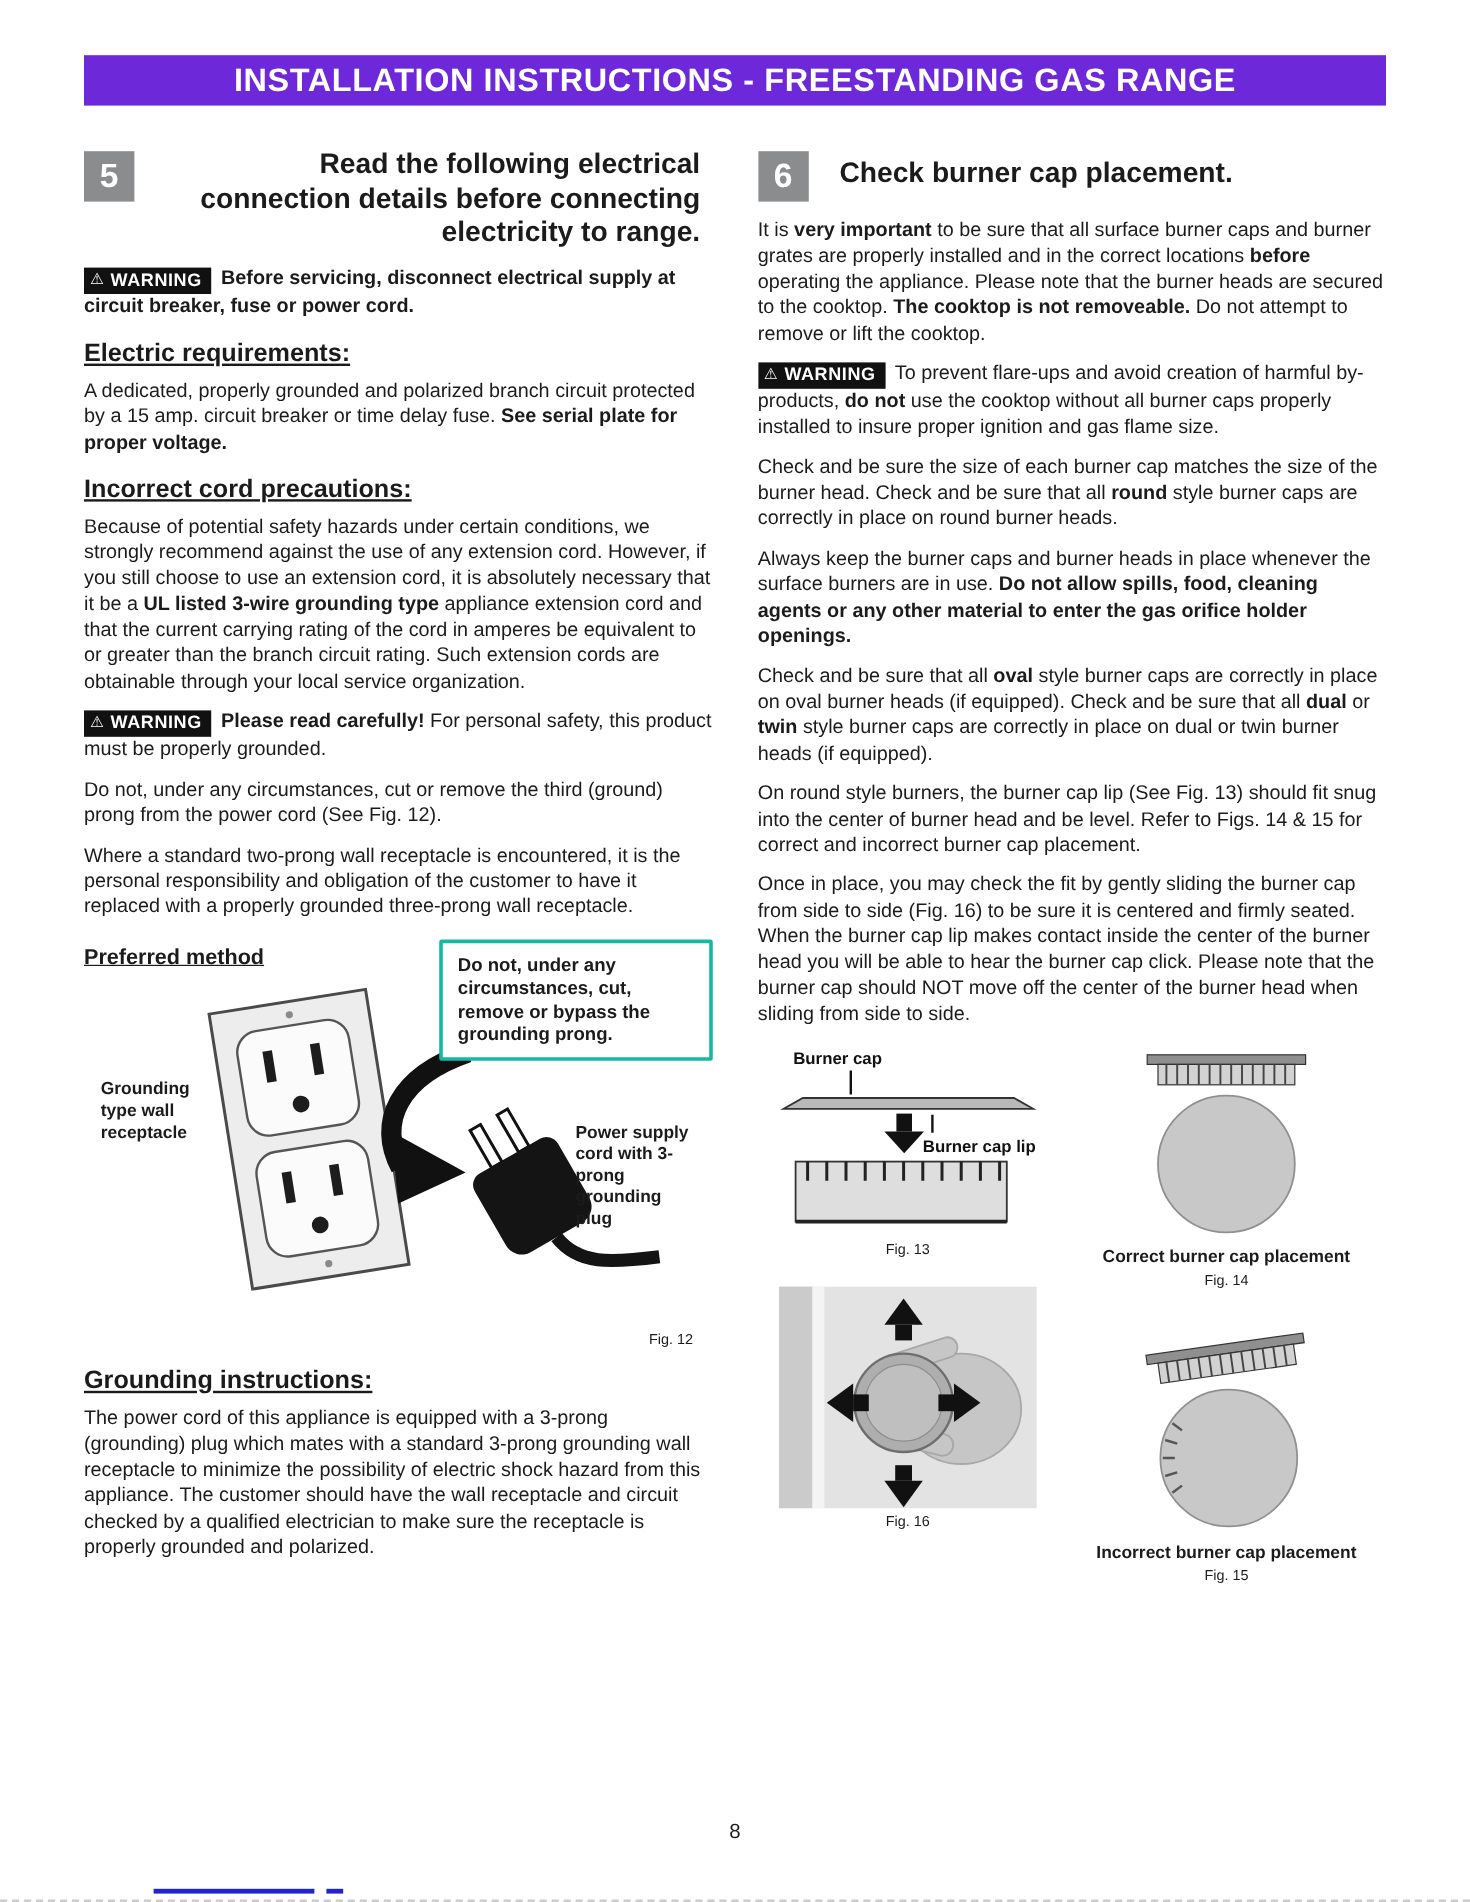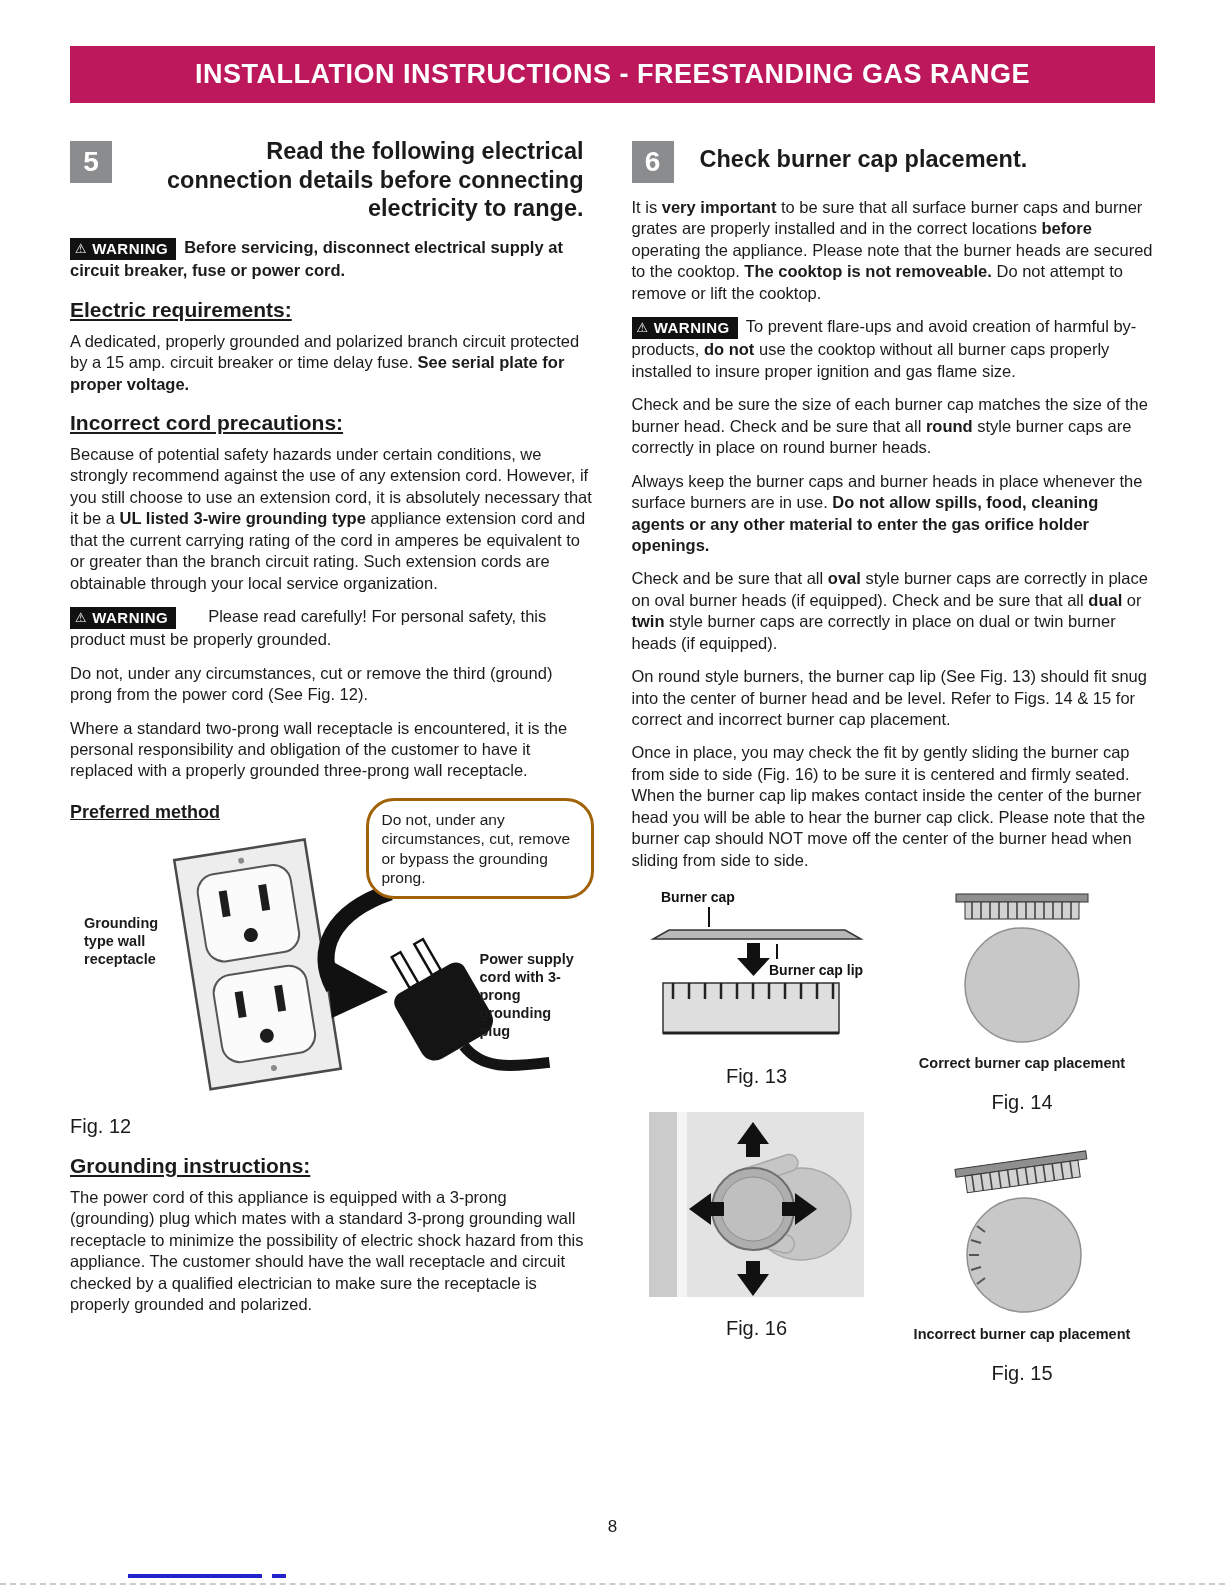--- a/index.html
+++ b/index.html
@@ -1,21 +1,21 @@
 <!DOCTYPE html>
 <html><head>
 <meta charset="utf-8">
 <style>
   * { margin:0; padding:0; box-sizing:border-box; }
   html,body { background:#ffffff; }
   body { font-family:"Liberation Sans", sans-serif; color:#1b1b1b; }
   .page { position:relative; width:1225px; height:1585px; background:#fff; overflow:hidden; }
   .page::after { content:""; position:absolute; left:0; right:0; bottom:0; border-bottom:2px dashed #cccccc; }
 
-  .header-bar { margin:46px 70px 0; height:57px; background:#be185d;
+  .header-bar { margin:46px 70px 0; height:42px; background:#6d28d9;
     display:flex; align-items:center; justify-content:center;
     color:#ffffff; font-size:27px; font-weight:bold; letter-spacing:0.5px; }
 
   .columns { display:flex; gap:38px; padding:0 70px; margin-top:34px; }
   .col { flex:1; min-width:0; }
 
   .step-header { display:flex; gap:26px; align-items:flex-start; margin-bottom:14px; }
   .step-num { flex:0 0 42px; width:42px; height:42px; background:#8a8c8e; color:#fff;
     font-size:28px; font-weight:bold; display:flex; align-items:center; justify-content:center; margin-top:4px; }
   .step-title { font-size:23.5px; font-weight:bold; line-height:1.22; padding-right:10px;text-align:right; }
@@ -26,27 +26,27 @@
 
   .warn-badge { display:inline-flex; align-items:center; gap:5px; background:#111111; color:#ffffff;
     font-weight:bold; font-size:15px; letter-spacing:0.5px; padding:1px 8px 2px 5px; margin-right:8px;
     vertical-align:baseline; }
   .warn-icon { font-family:"DejaVu Sans", sans-serif; font-size:13px; line-height:1; }
 
   
   .fig12 { position:relative; height:336px; margin-top:20px; }
   .fig12-svg { position:absolute; left:0; top:0; width:523px; height:336px; }
   .pm-label { position:absolute; left:0; top:0; font-size:18px; font-weight:bold; text-decoration:underline; }
-  .callout { position:absolute; right:0; top:-4px; width:228px; border:3px solid #a16207; border-radius:28px;
-    padding:9px 13px; font-weight:normal; font-size:15.5px; line-height:1.25; background:#fff; }
+  .callout { position:absolute; right:0; top:-4px; width:228px; border:3px solid #14b8a6; border-radius:2px;
+    padding:9px 13px; font-weight:bold; font-size:15.5px; line-height:1.25; background:#fff; }
   .lbl { position:absolute; font-size:14.5px; font-weight:bold; line-height:1.25; }
   .lbl-left { left:14px; top:112px; width:104px; }
   .lbl-right { right:14px; top:148px; width:100px; }
   .fig12 .fig-caption { position:absolute; bottom:0; left:0; right:16px; }
-  .fig-caption { text-align:left; font-size:20px; margin-top:20px; }
+  .fig-caption { text-align:right; font-size:12px; margin-top:4px; }
   .fig-note { text-align:center; font-size:14.5px; font-weight:bold; margin-top:8px; }
 
   
   .fig-grid { display:flex; gap:18px; margin-top:16px; }
   .fg-left { width:250px; }
   .fg-right { width:245px; padding-top:2px; }
   .fig-block { display:flex; flex-direction:column; align-items:center; }
   .mt { margin-top:24px; }
   .mt-lg { margin-top:36px; }
   .svg-lbl { font-family:"Liberation Sans", sans-serif; font-weight:bold; font-size:14px; fill:#111; }
@@ -83,21 +83,21 @@
       <h3 class="sec-heading">Electric requirements:</h3>
       <p class="para"><span>A dedicated, properly grounded and polarized branch circuit protected by a 15 amp. circuit breaker or time delay fuse. </span><span style="font-weight: bold;">See serial plate for proper voltage.</span></p>
 
       <h3 class="sec-heading">Incorrect cord precautions:</h3>
       <p class="para"><span>Because of potential safety hazards under certain conditions, we strongly recommend against the use of any extension cord. However, if you still choose to use an extension cord, it is absolutely necessary that it be a </span><span style="font-weight: bold;">UL listed 3-wire grounding type</span><span> appliance extension cord and that the current carrying rating of the cord in amperes be equivalent to or greater than the branch circuit rating. Such extension cords are obtainable through your local service organization.</span></p>
 
       <p class="para">
         <span class="warn-badge">
             <span class="warn-icon">⚠</span>
             <span>WARNING</span>
-          </span><span class="runs"><span style="font-weight: normal; margin-left: 24px;">Please read carefully!</span><span> For personal safety, this product must be properly grounded.</span></span>
+          </span><span class="runs"><span style="font-weight: bold;">Please read carefully!</span><span> For personal safety, this product must be properly grounded.</span></span>
       </p>
 
       <p class="para">Do not, under any circumstances, cut or remove the third (ground) prong from the power cord (See Fig. 12).</p>
       <p class="para">Where a standard two-prong wall receptacle is encountered, it is the personal responsibility and obligation of the customer to have it replaced with a properly grounded three-prong wall receptacle.</p>
 
       <div class="fig12">
         <svg class="fig12-svg" viewBox="0 0 523 336">
           <g transform="rotate(-9 190 165)">
             <rect x="122" y="46" width="132" height="232" fill="#ededed" stroke="#4a4a4a" stroke-width="2.5"></rect>
             <circle cx="188" cy="57" r="3" fill="#8a8a8a"></circle>

